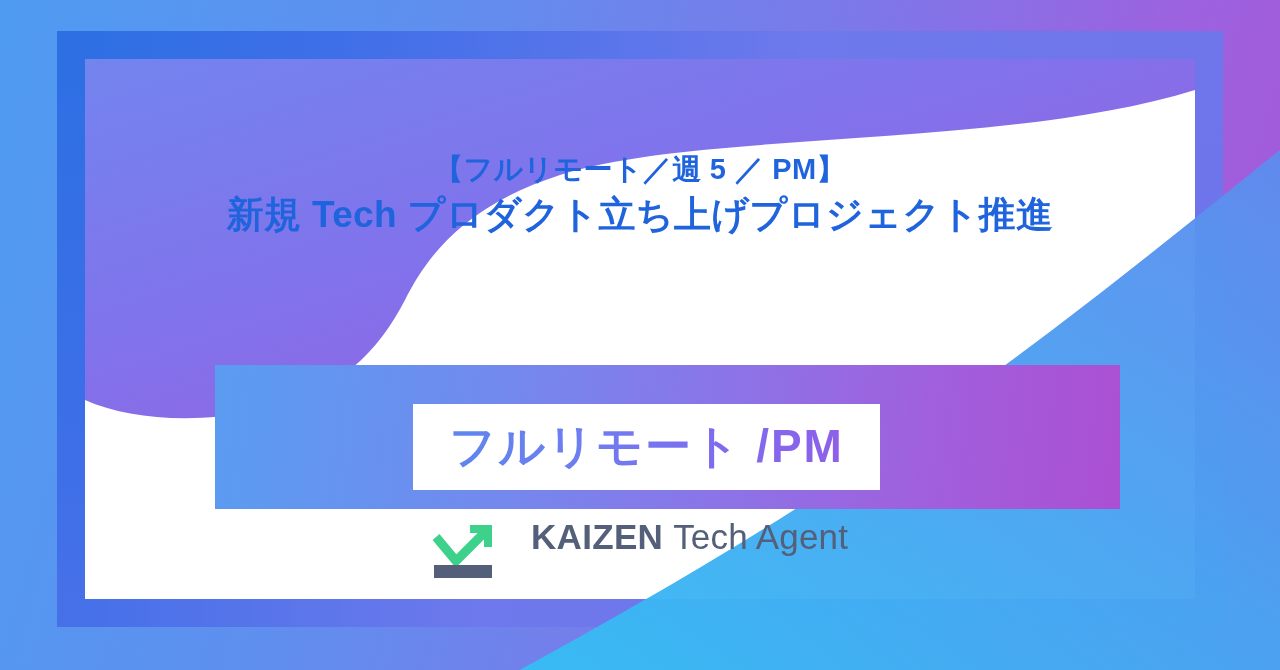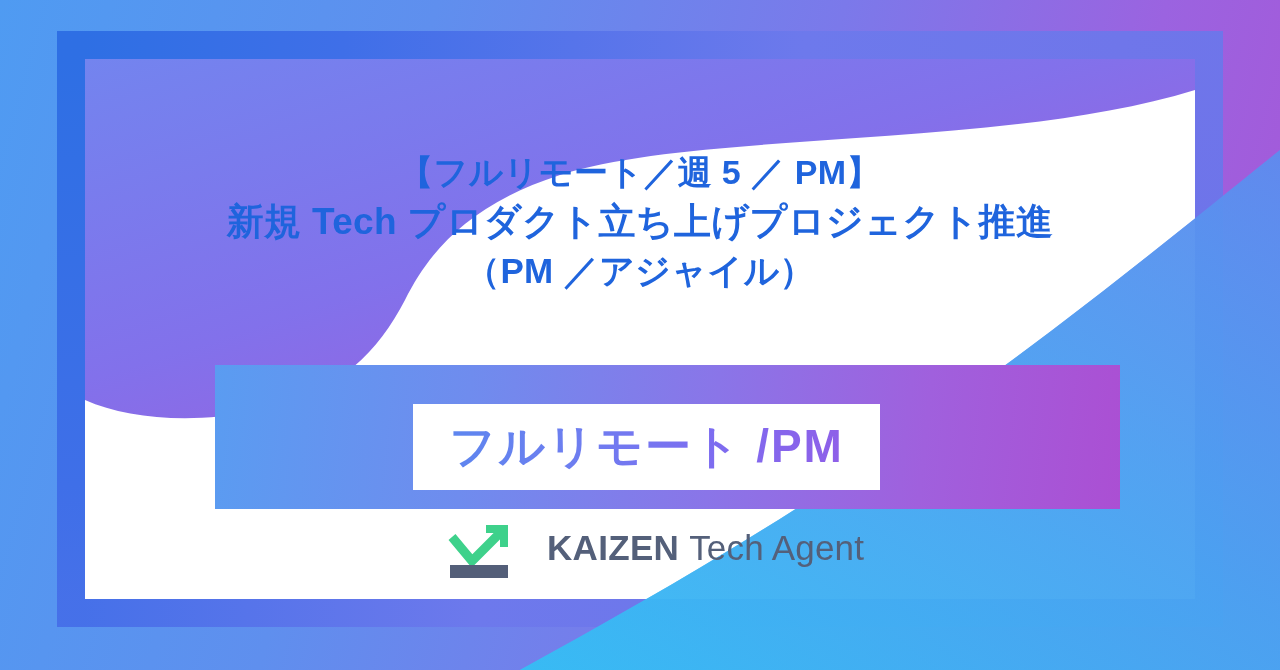--- a/index.html
+++ b/index.html
@@ -76,21 +76,21 @@
     text-align: center;
     color: #1f64dd;
     font-weight: 700;
     line-height: 1.38;
     letter-spacing: 0.02em;
   }
   .title-line {
     display: block;
     white-space: nowrap;
   }
-  .title-line.l1 { font-size: 34px; }
+  .title-line.l1 { font-size: 29px; }
   .title-line.l2 { font-size: 37px; }
   .title-line.l3 { font-size: 35px; }
 
   
   .banner {
     position: absolute;
     left: 130px;
     top: 306px;
     width: 905px;
     height: 144px;
@@ -118,24 +118,22 @@
     white-space: nowrap;
   }
 
   
   .logo {
     position: absolute;
     left: 0;
     top: 458px;
     width: 1110px;
     display: flex;
-    align-items: center;
     justify-content: center;
     gap: 31px;
-    padding-left: 16px;
   }
   .logo-mark {
     width: 68px;
     height: 62px;
     flex: 0 0 auto;
   }
   .logo-text {
     font-size: 35px;
     letter-spacing: 0.005em;
     white-space: nowrap;
@@ -185,21 +183,20 @@
   <svg class="blob-layer" viewBox="0 0 1280 670" style="z-index:5;" aria-hidden="true">
     <path d="M1280,150 C1180,230 1060,330 900,440
              C760,536 640,604 520,670 L1280,670 Z" fill="url(#gBlue)" opacity="0.72"></path>
   </svg>
 
   <div class="content">
 
     <div class="title-block">
       <span class="title-line l1">【フルリモート／週 5 ／ PM】</span>
       <span class="title-line l2">新規 Tech プロダクト立ち上げプロジェクト推進</span>
-      <span class="title-line l3">（PM ／アジャイル）</span>
     </div>
 
     <div class="banner">
       <div class="banner-chip">
         <span class="banner-chip-text">フルリモート /PM</span>
       </div>
     </div>
 
     <div class="logo">
       <span class="logo-mark">

